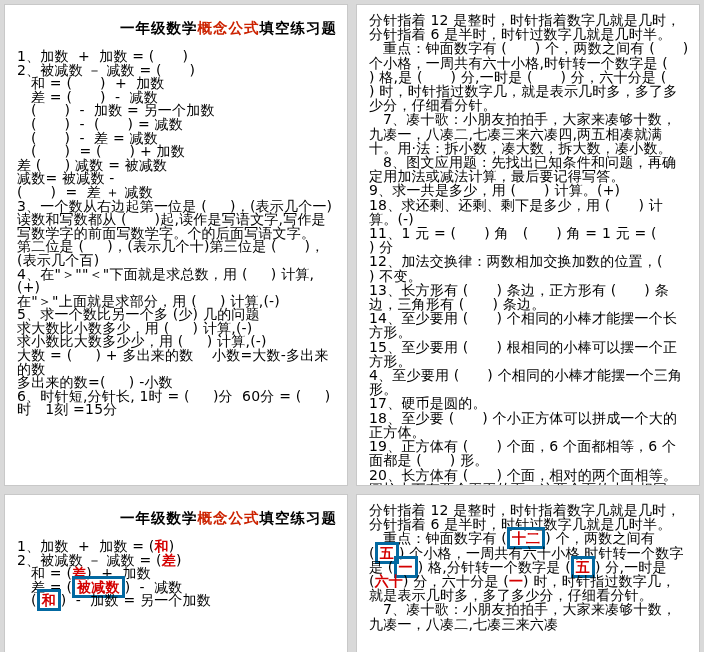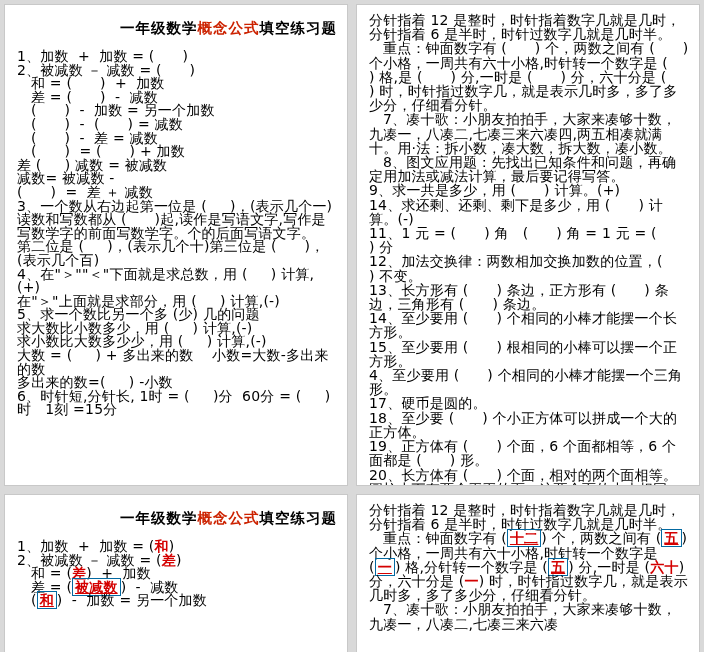--- a/index.html
+++ b/index.html
@@ -36,25 +36,24 @@
   .line{
     font-size:14px;
     line-height:13.6px;
     color:#000;
     white-space:pre-wrap;
     letter-spacing:0.2px;
   }
   .line.indent{ text-indent:14px; }
   .red{color:#d40000;font-weight:bold;}
   .box{
-    border:1px solid #0369a1;
+    border:3px solid #0369a1;
     padding:0 2px;
     color:#d40000;
     font-weight:bold;
-    text-decoration:underline;
   }
   .page.right .line{line-height:14.2px;}
   
   .clip{height:100%;}
 </style>
 </head>
 <body>
 
 <div class="sheet-grid">
 
@@ -86,21 +85,21 @@
     <div class="line">6、时针短,分针长, 1时 = (     )分  60分 = (     )时   1刻 =15分</div>
   </div>
 
   <div class="page right">
     <div class="line">分针指着 12 是整时，时针指着数字几就是几时，</div>
     <div class="line">分针指着 6 是半时，时针过数字几就是几时半。</div>
     <div class="line indent">重点：钟面数字有 (      ) 个，两数之间有 (      ) 个小格，一周共有六十小格,时针转一个数字是 (      ) 格,是 (      ) 分,一时是 (      ) 分，六十分是 (      ) 时，时针指过数字几，就是表示几时多，多了多少分，仔细看分针。</div>
     <div class="line indent">7、凑十歌：小朋友拍拍手，大家来凑够十数，九凑一，八凑二,七凑三来六凑四,两五相凑就满十。用·法：拆小数，凑大数，拆大数，凑小数。</div>
     <div class="line indent">8、图文应用题：先找出已知条件和问题，再确定用加法或减法计算，最后要记得写答。</div>
     <div class="line">9、求一共是多少，用 (      ) 计算。(+)</div>
-    <div class="line">14、求还剩、还剩、剩下是多少，用 (      ) 计算。(-)</div>
+    <div class="line">18、求还剩、还剩、剩下是多少，用 (      ) 计算。(-)</div>
     <div class="line">11、1 元 = (      ) 角   (      ) 角 = 1 元 = (      ) 分</div>
     <div class="line">12、加法交换律：两数相加交换加数的位置，(      ) 不变。</div>
     <div class="line">13、长方形有 (      ) 条边，正方形有 (      ) 条边，三角形有 (      ) 条边。</div>
     <div class="line">14、至少要用 (      ) 个相同的小棒才能摆一个长方形。</div>
     <div class="line">15、至少要用 (      ) 根相同的小棒可以摆一个正方形。</div>
     <div class="line">4、至少要用 (      ) 个相同的小棒才能摆一个三角形。</div>
     <div class="line">17、硬币是圆的。</div>
     <div class="line">18、至少要 (      ) 个小正方体可以拼成一个大的正方体。</div>
     <div class="line">19、正方体有 (      ) 个面，6 个面都相等，6 个面都是 (      ) 形。</div>
     <div class="line">20、长方体有 (      ) 个面，相对的两个面相等。</div>

